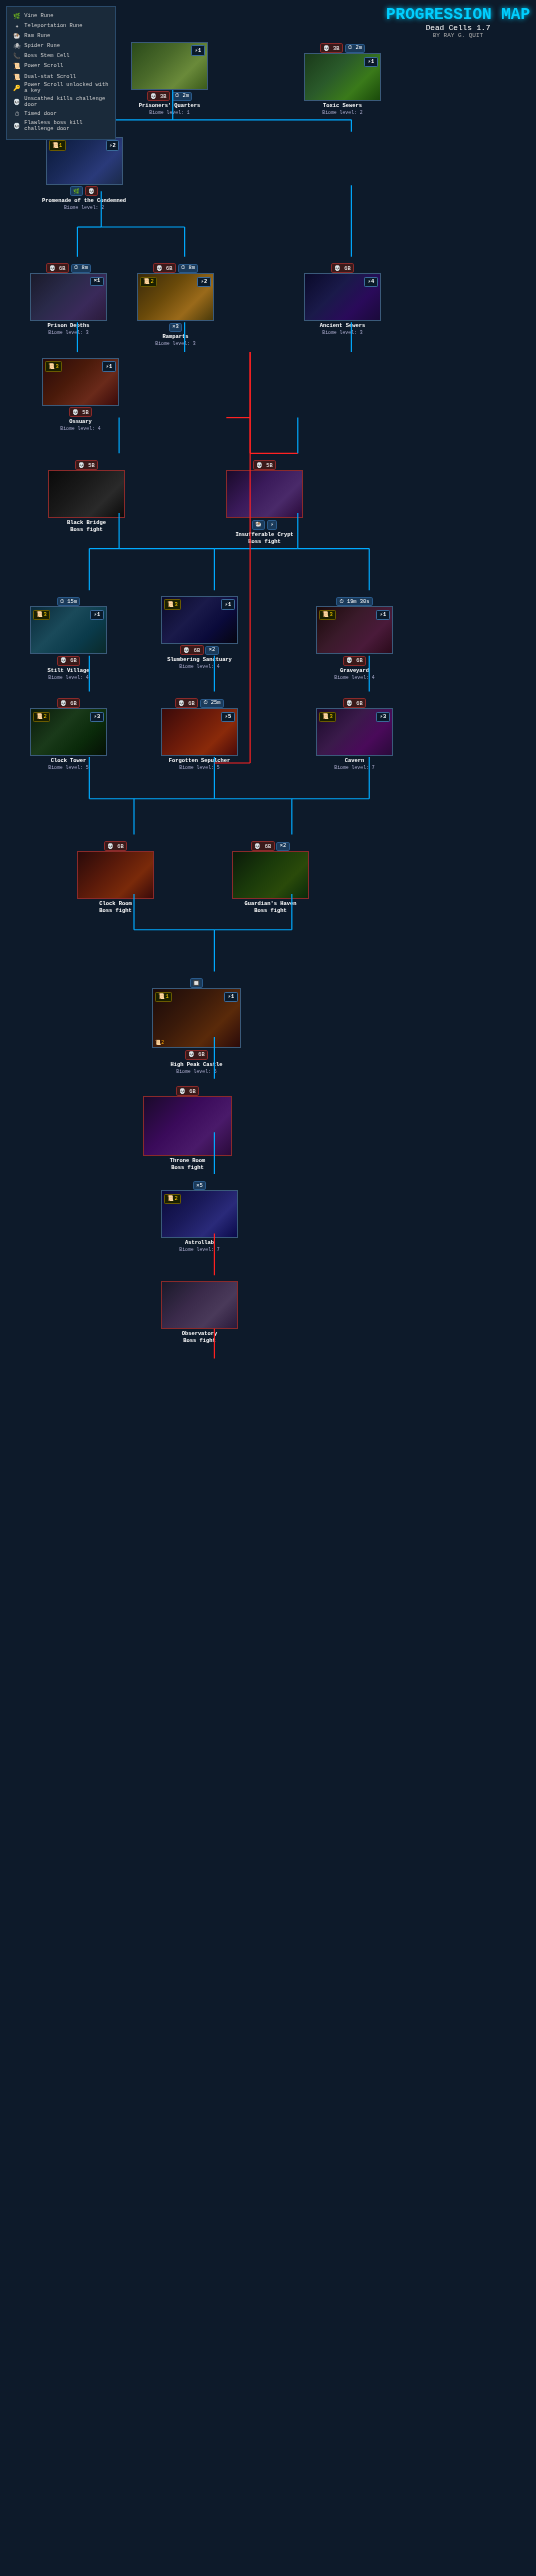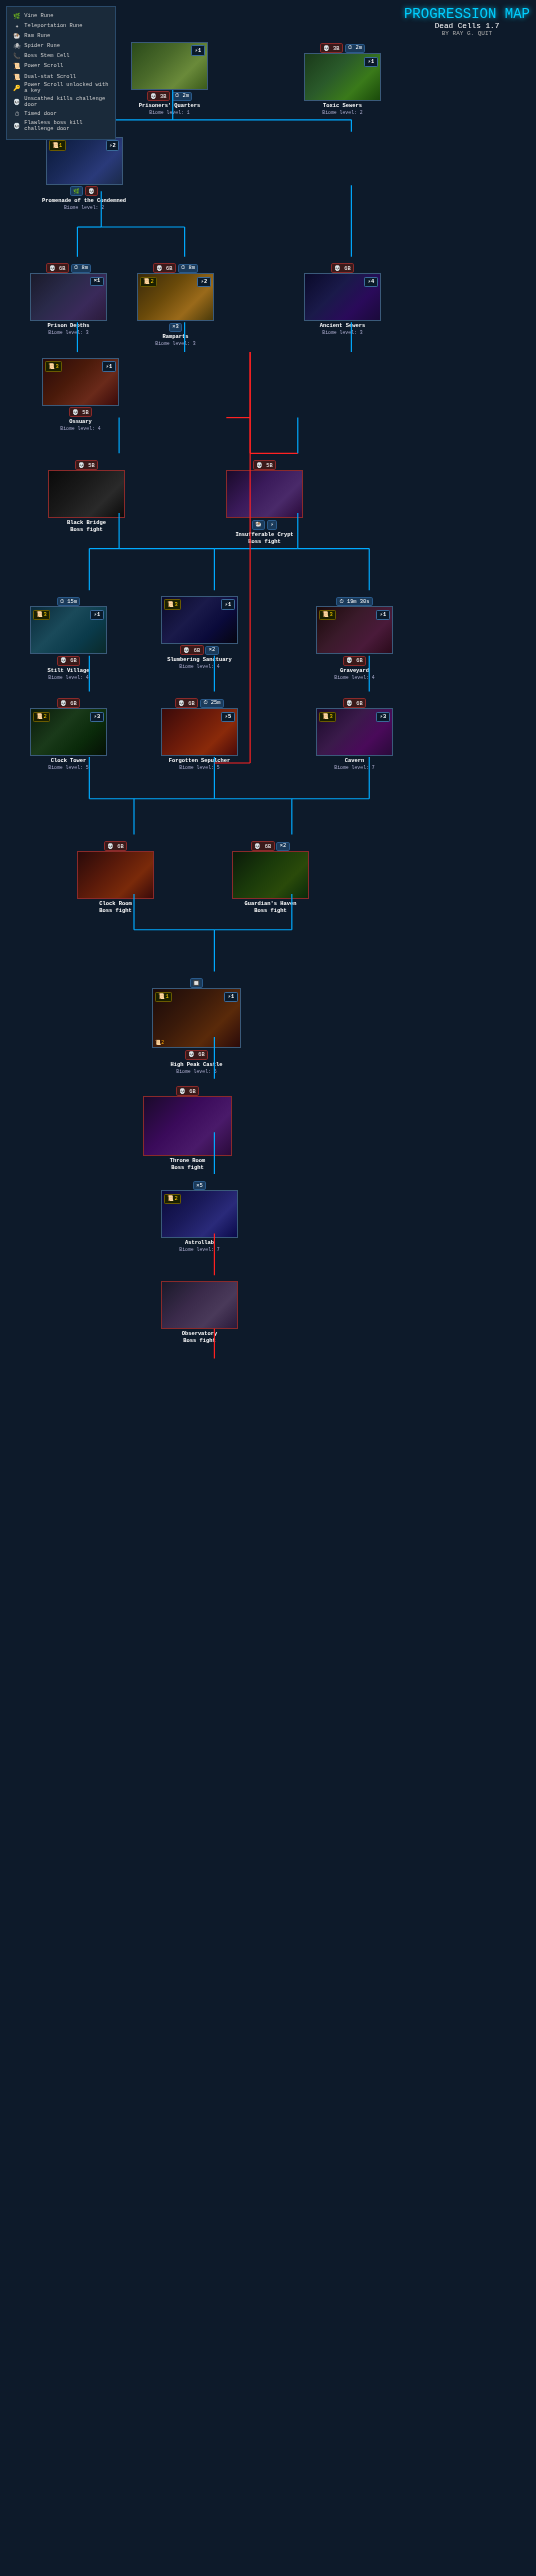--- a/index.html
+++ b/index.html
@@ -51,22 +51,22 @@
     
     .title-box {
       position: absolute;
       top: 6px;
       right: 6px;
       text-align: center;
       color: #00cfff;
       z-index: 10;
     }
     .title-box .main-title {
-      font-size: 14px;
-      font-weight: normal;
+      font-size: 16px;
+      font-weight: bold;
       color: #00cfff;
       text-shadow: 0 0 4.8px #00cfff;
     }
     .title-box .sub-title {
       font-size: 7.7px;
       color: #fff;
     }
     .title-box .author {
       font-size: 6px;
       color: #aaa;

